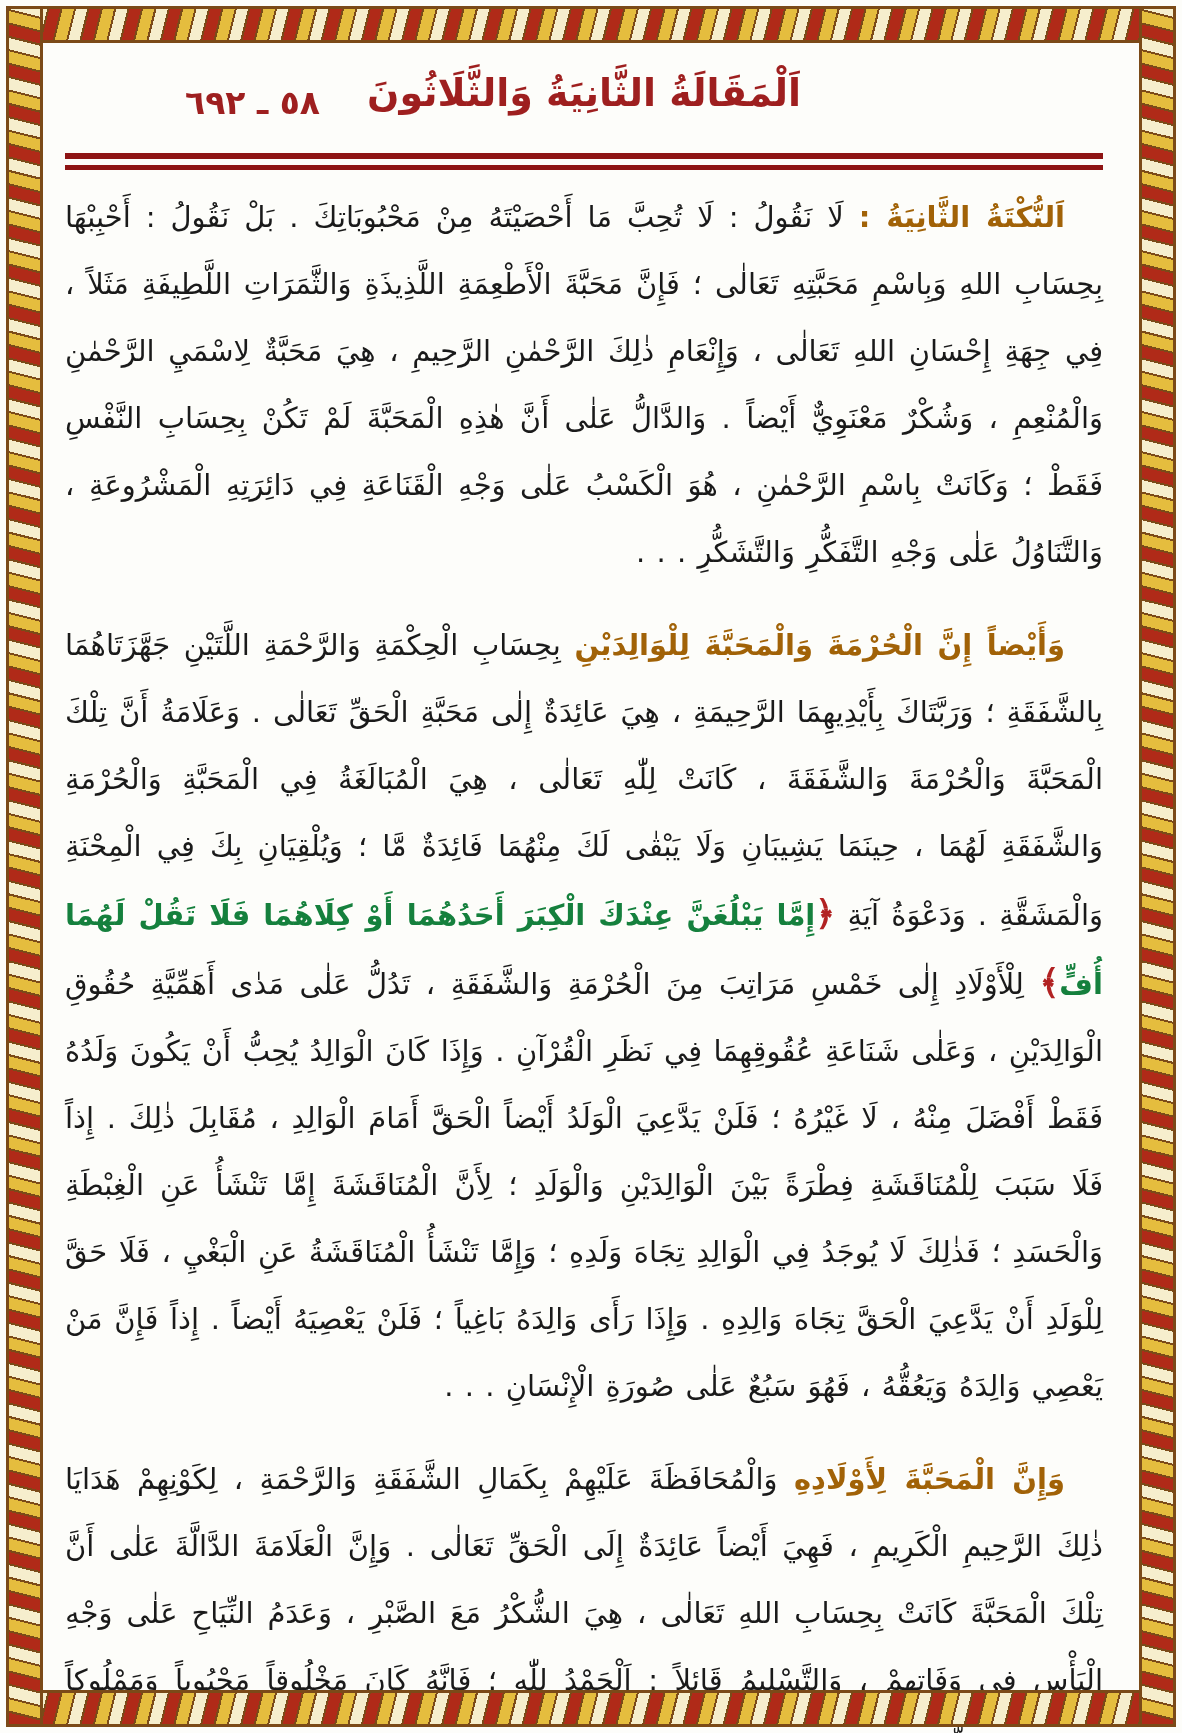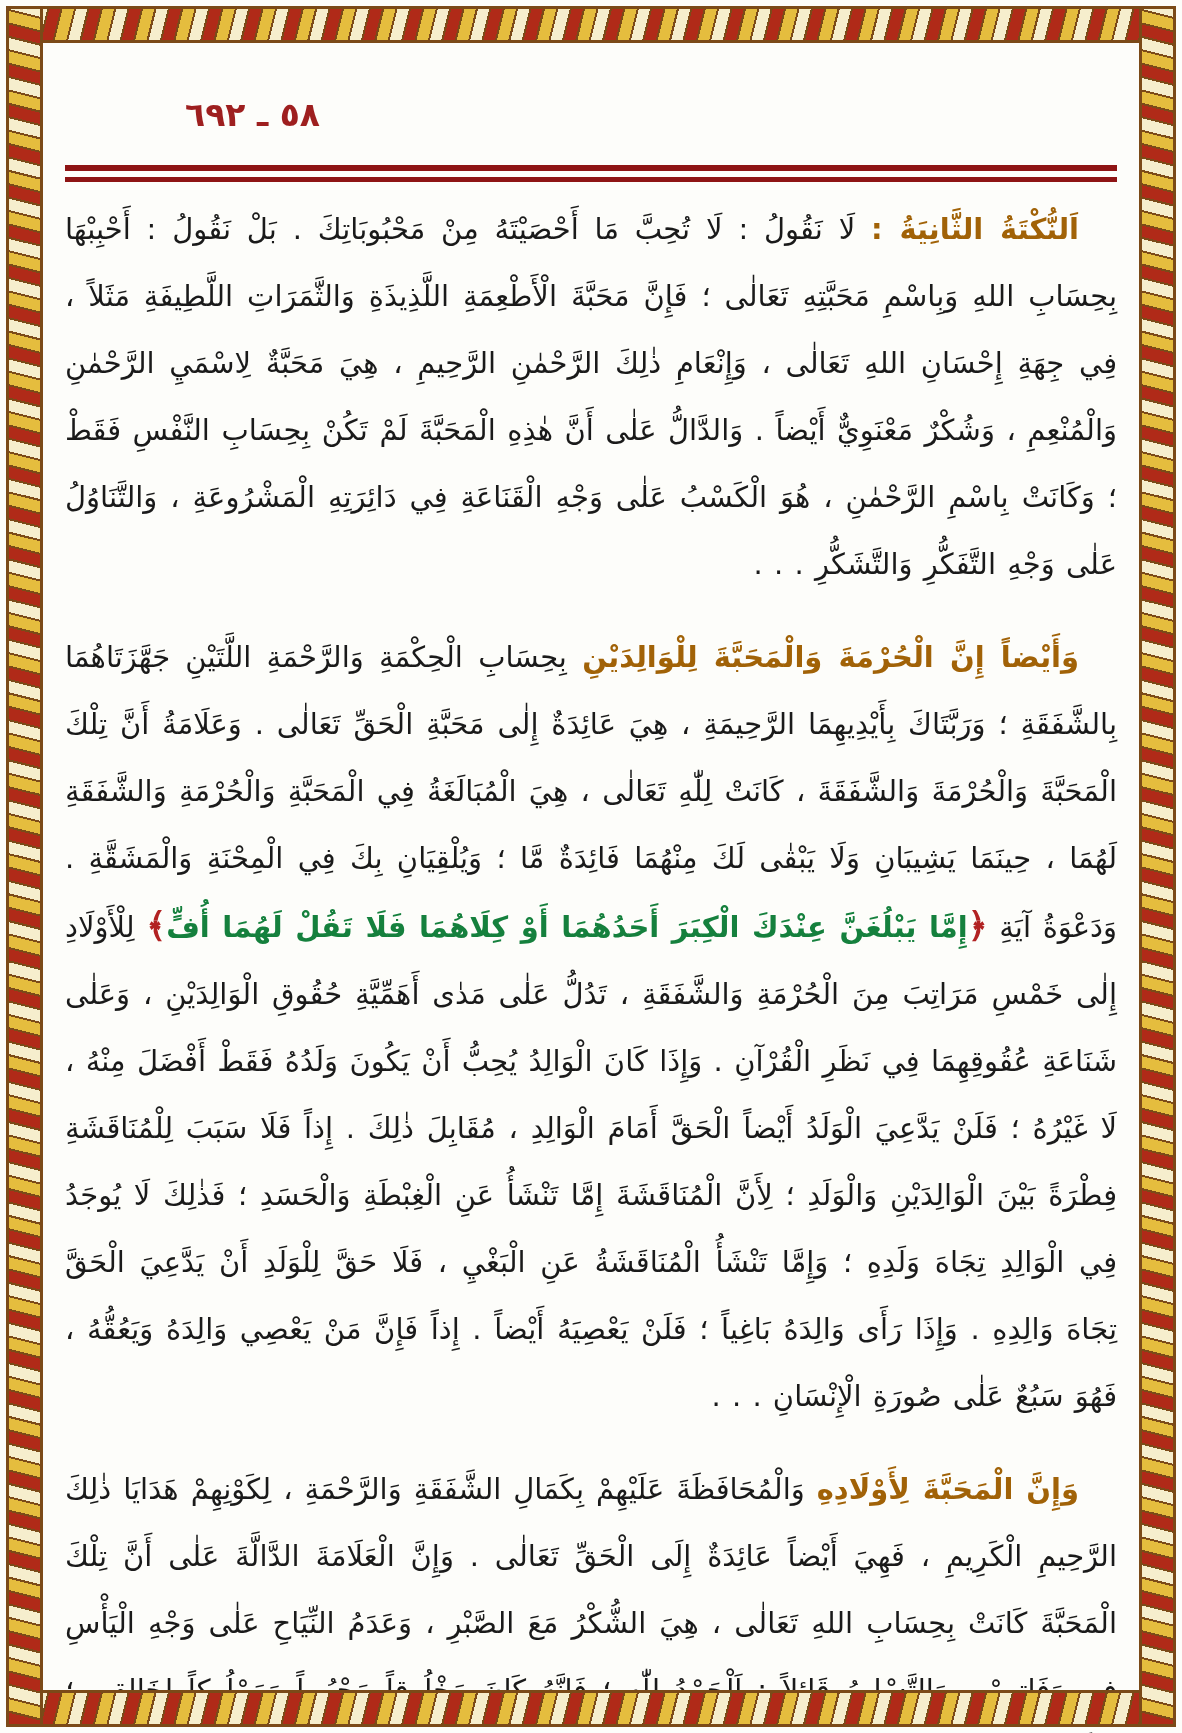--- a/index.html
+++ b/index.html
@@ -34,25 +34,24 @@
   }
   .band-top    { top: 6px; left: 6px; right: 6px; height: 37px; }
   .band-bottom { bottom: 6px; left: 6px; right: 6px; height: 37px; }
   .band-left   { top: 6px; bottom: 6px; left: 6px; width: 37px; }
   .band-right  { top: 6px; bottom: 6px; right: 6px; width: 37px; }
   
   .content {
     position: absolute;
     top: 43px; left: 43px; right: 43px; bottom: 43px;
     background: #fdfdfa;
-    padding: 14px 22px 10px 22px;
+    padding: 14px 36px 10px 22px;
     box-sizing: border-box;
     direction: rtl;
     z-index: 1;
-    margin-top: 12px;
   }
   .header { position: relative; height: 96px; }
   .page-numbers {
     position: absolute;
     top: 26px;
     left: 120px;              
     direction: ltr;
     unicode-bidi: bidi-override;
     color: #9e1f1f;
     font-size: 33px;
@@ -94,20 +93,21 @@
 
   <div class="band band-h band-top"></div>
   <div class="band band-h band-bottom"></div>
   <div class="band band-v band-left"></div>
   <div class="band band-v band-right"></div>
 
   <div class="content">
 
     <div class="header">
       <div class="page-numbers">٦٩٢ ـ ٥٨</div>
+      <div class="page-title">اَلْمَقَالَةُ الثَّانِيَةُ وَالثَّلَاثُونَ</div>
     </div>
 
     <div class="double-rule"></div>
 
     <div class="body-text">
 
       <p class="para"><span class="lead-red">اَلنُّكْتَةُ الثَّانِيَةُ :</span> <span>لَا نَقُولُ : لَا تُحِبَّ مَا أَحْصَيْتَهُ مِنْ مَحْبُوبَاتِكَ . بَلْ نَقُولُ : أَحْبِبْهَا بِحِسَابِ اللهِ وَبِاسْمِ مَحَبَّتِهِ تَعَالٰى ؛ فَإِنَّ مَحَبَّةَ الْأَطْعِمَةِ اللَّذِيذَةِ وَالثَّمَرَاتِ اللَّطِيفَةِ مَثَلاً ، فِي جِهَةِ إِحْسَانِ اللهِ تَعَالٰى ، وَإِنْعَامِ ذٰلِكَ الرَّحْمٰنِ الرَّحِيمِ ، هِيَ مَحَبَّةٌ لِاسْمَيِ الرَّحْمٰنِ وَالْمُنْعِمِ ، وَشُكْرٌ مَعْنَوِيٌّ أَيْضاً . وَالدَّالُّ عَلٰى أَنَّ هٰذِهِ الْمَحَبَّةَ لَمْ تَكُنْ بِحِسَابِ النَّفْسِ فَقَطْ ؛ وَكَانَتْ بِاسْمِ الرَّحْمٰنِ ، هُوَ الْكَسْبُ عَلٰى وَجْهِ الْقَنَاعَةِ فِي دَائِرَتِهِ الْمَشْرُوعَةِ ، وَالتَّنَاوُلُ عَلٰى وَجْهِ التَّفَكُّرِ وَالتَّشَكُّرِ . . .</span></p>
 
       <p class="para"><span class="lead-red">وَأَيْضاً إِنَّ الْحُرْمَةَ وَالْمَحَبَّةَ لِلْوَالِدَيْنِ</span> <span>بِحِسَابِ الْحِكْمَةِ وَالرَّحْمَةِ اللَّتَيْنِ جَهَّزَتَاهُمَا بِالشَّفَقَةِ ؛ وَرَبَّتَاكَ بِأَيْدِيهِمَا الرَّحِيمَةِ ، هِيَ عَائِدَةٌ إِلٰى مَحَبَّةِ الْحَقِّ تَعَالٰى . وَعَلَامَةُ أَنَّ تِلْكَ الْمَحَبَّةَ وَالْحُرْمَةَ وَالشَّفَقَةَ ، كَانَتْ لِلّٰهِ تَعَالٰى ، هِيَ الْمُبَالَغَةُ فِي الْمَحَبَّةِ وَالْحُرْمَةِ وَالشَّفَقَةِ لَهُمَا ، حِينَمَا يَشِيبَانِ وَلَا يَبْقٰى لَكَ مِنْهُمَا فَائِدَةٌ مَّا ؛ وَيُلْقِيَانِ بِكَ فِي الْمِحْنَةِ وَالْمَشَقَّةِ . وَدَعْوَةُ آيَةِ</span> <span class="bracket">﴿</span><span class="verse">إِمَّا يَبْلُغَنَّ عِنْدَكَ الْكِبَرَ أَحَدُهُمَا أَوْ كِلَاهُمَا فَلَا تَقُلْ لَهُمَا أُفٍّ</span><span class="bracket">﴾</span> <span>لِلْأَوْلَادِ إِلٰى خَمْسِ مَرَاتِبَ مِنَ الْحُرْمَةِ وَالشَّفَقَةِ ، تَدُلُّ عَلٰى مَدٰى أَهَمِّيَّةِ حُقُوقِ الْوَالِدَيْنِ ، وَعَلٰى شَنَاعَةِ عُقُوقِهِمَا فِي نَظَرِ الْقُرْآنِ . وَإِذَا كَانَ الْوَالِدُ يُحِبُّ أَنْ يَكُونَ وَلَدُهُ فَقَطْ أَفْضَلَ مِنْهُ ، لَا غَيْرُهُ ؛ فَلَنْ يَدَّعِيَ الْوَلَدُ أَيْضاً الْحَقَّ أَمَامَ الْوَالِدِ ، مُقَابِلَ ذٰلِكَ . إِذاً فَلَا سَبَبَ لِلْمُنَاقَشَةِ فِطْرَةً بَيْنَ الْوَالِدَيْنِ وَالْوَلَدِ ؛ لِأَنَّ الْمُنَاقَشَةَ إِمَّا تَنْشَأُ عَنِ الْغِبْطَةِ وَالْحَسَدِ ؛ فَذٰلِكَ لَا يُوجَدُ فِي الْوَالِدِ تِجَاهَ وَلَدِهِ ؛ وَإِمَّا تَنْشَأُ الْمُنَاقَشَةُ عَنِ الْبَغْيِ ، فَلَا حَقَّ لِلْوَلَدِ أَنْ يَدَّعِيَ الْحَقَّ تِجَاهَ وَالِدِهِ . وَإِذَا رَأَى وَالِدَهُ بَاغِياً ؛ فَلَنْ يَعْصِيَهُ أَيْضاً . إِذاً فَإِنَّ مَنْ يَعْصِي وَالِدَهُ وَيَعُقُّهُ ، فَهُوَ سَبُعٌ عَلٰى صُورَةِ الْإِنْسَانِ . . .</span></p>
 

